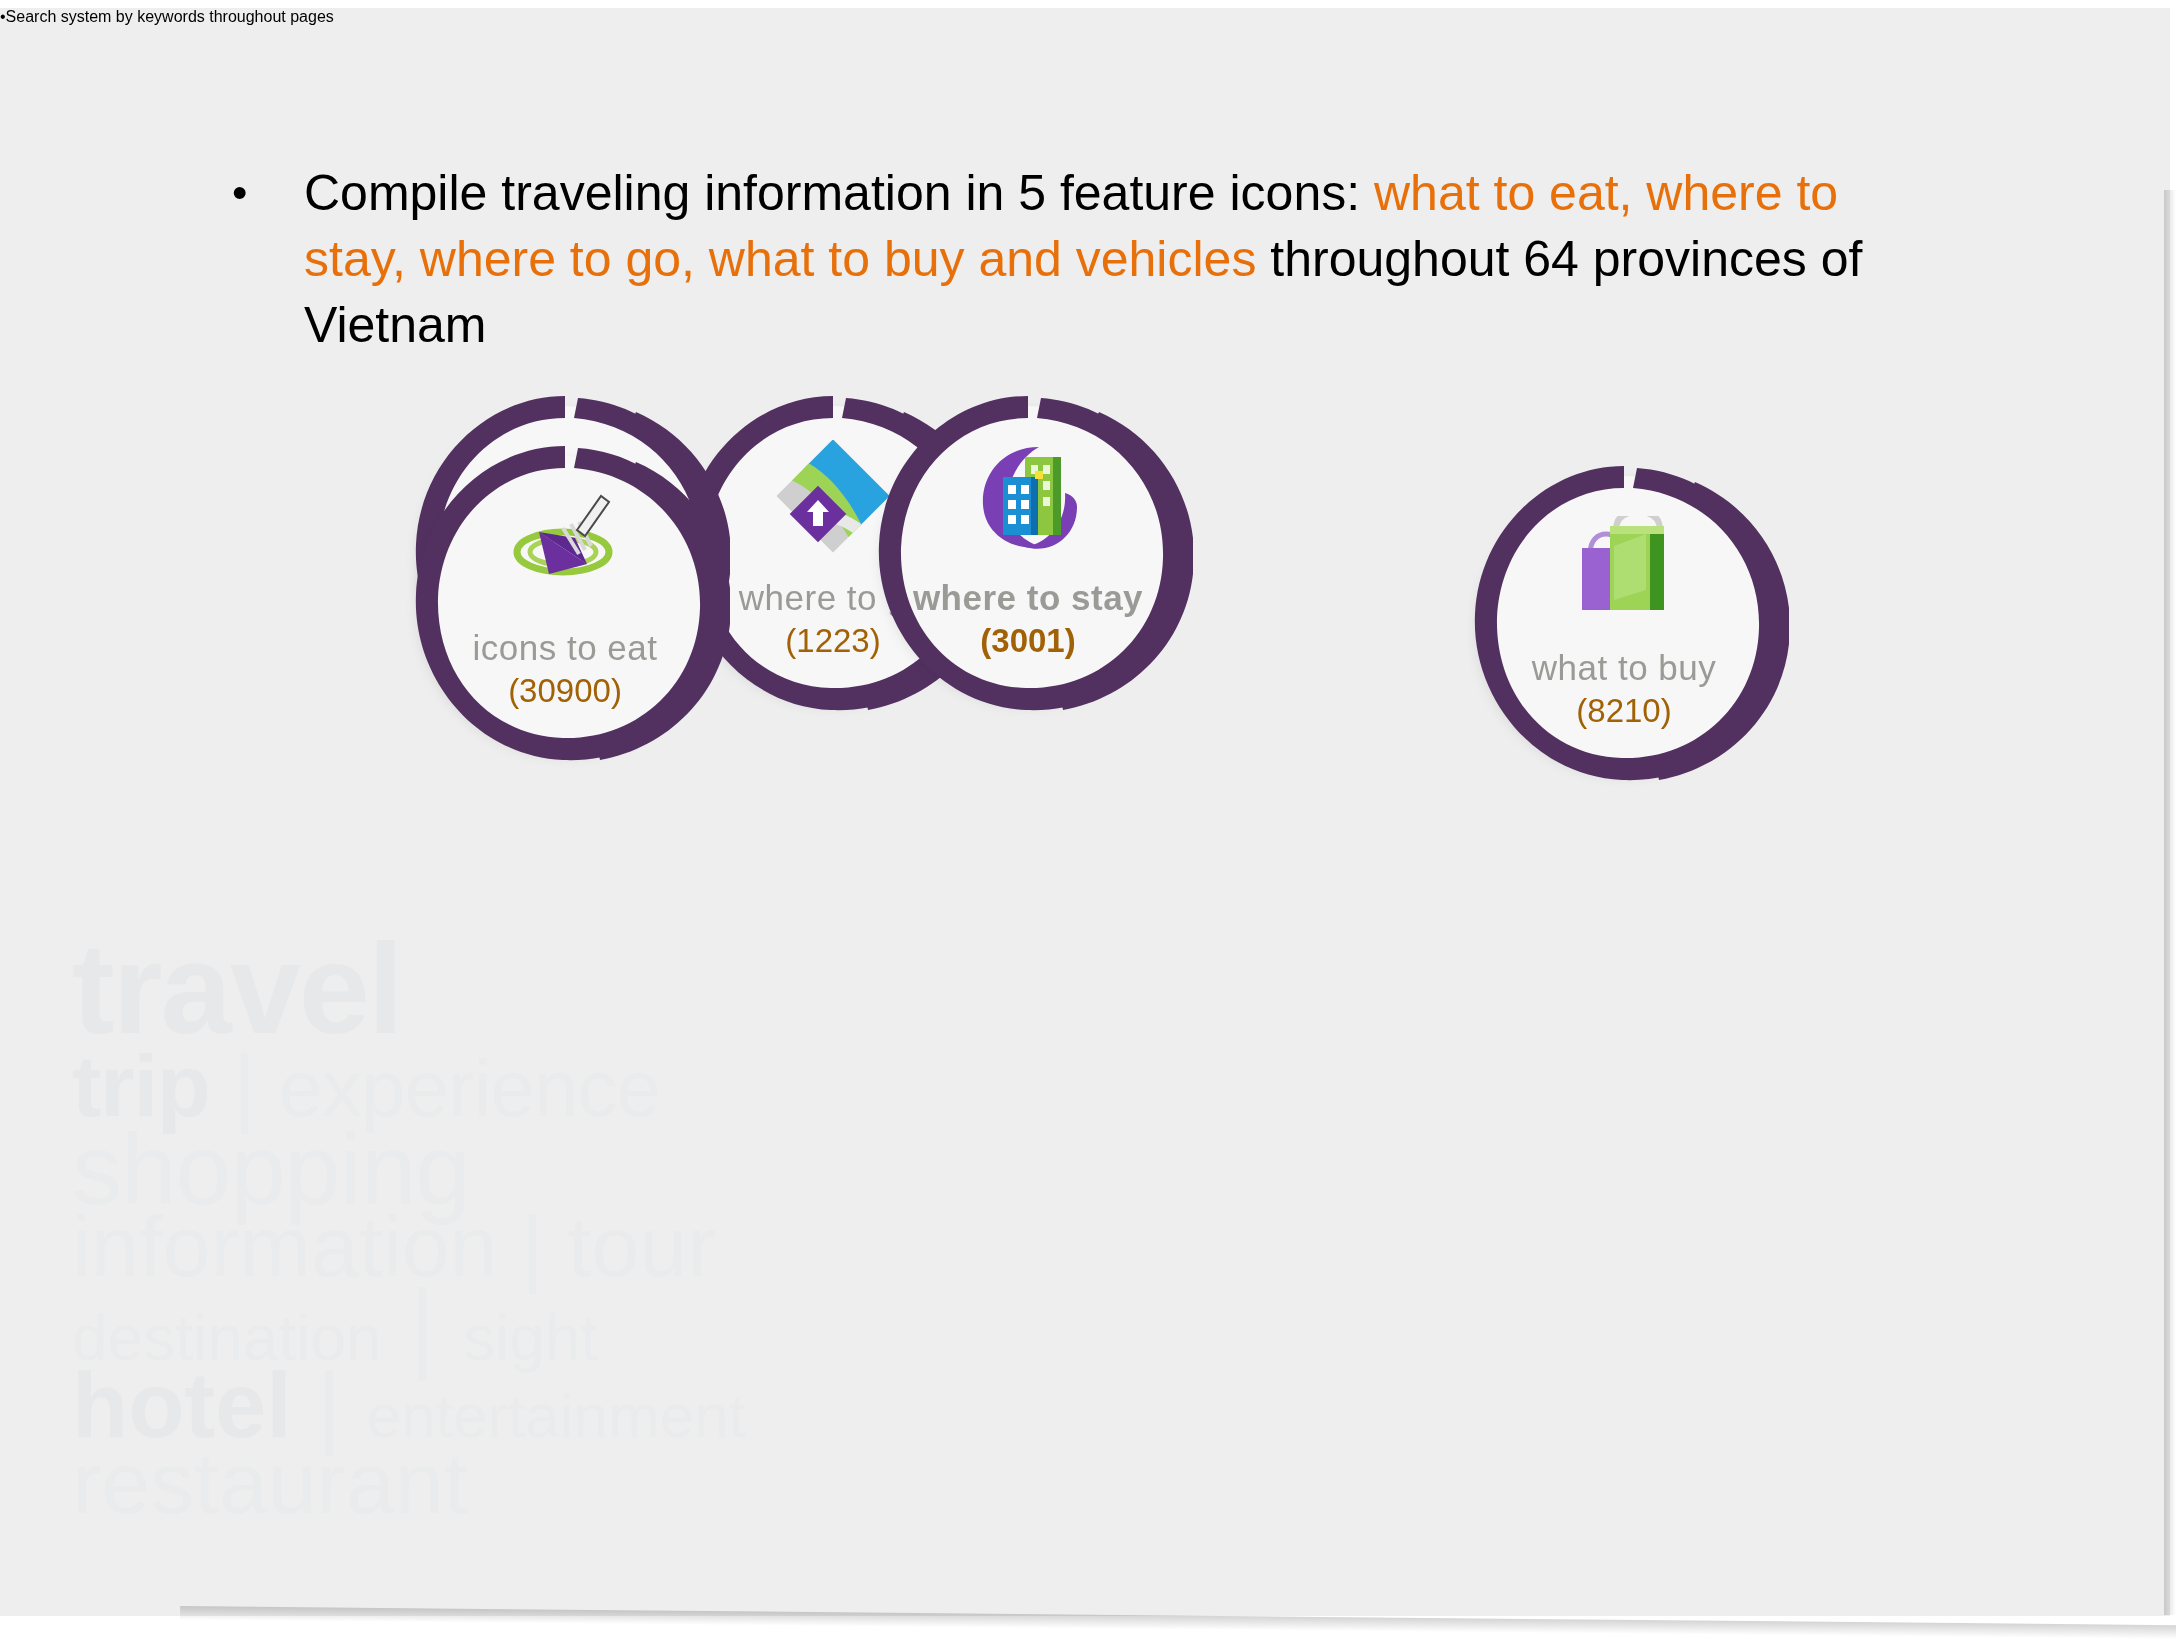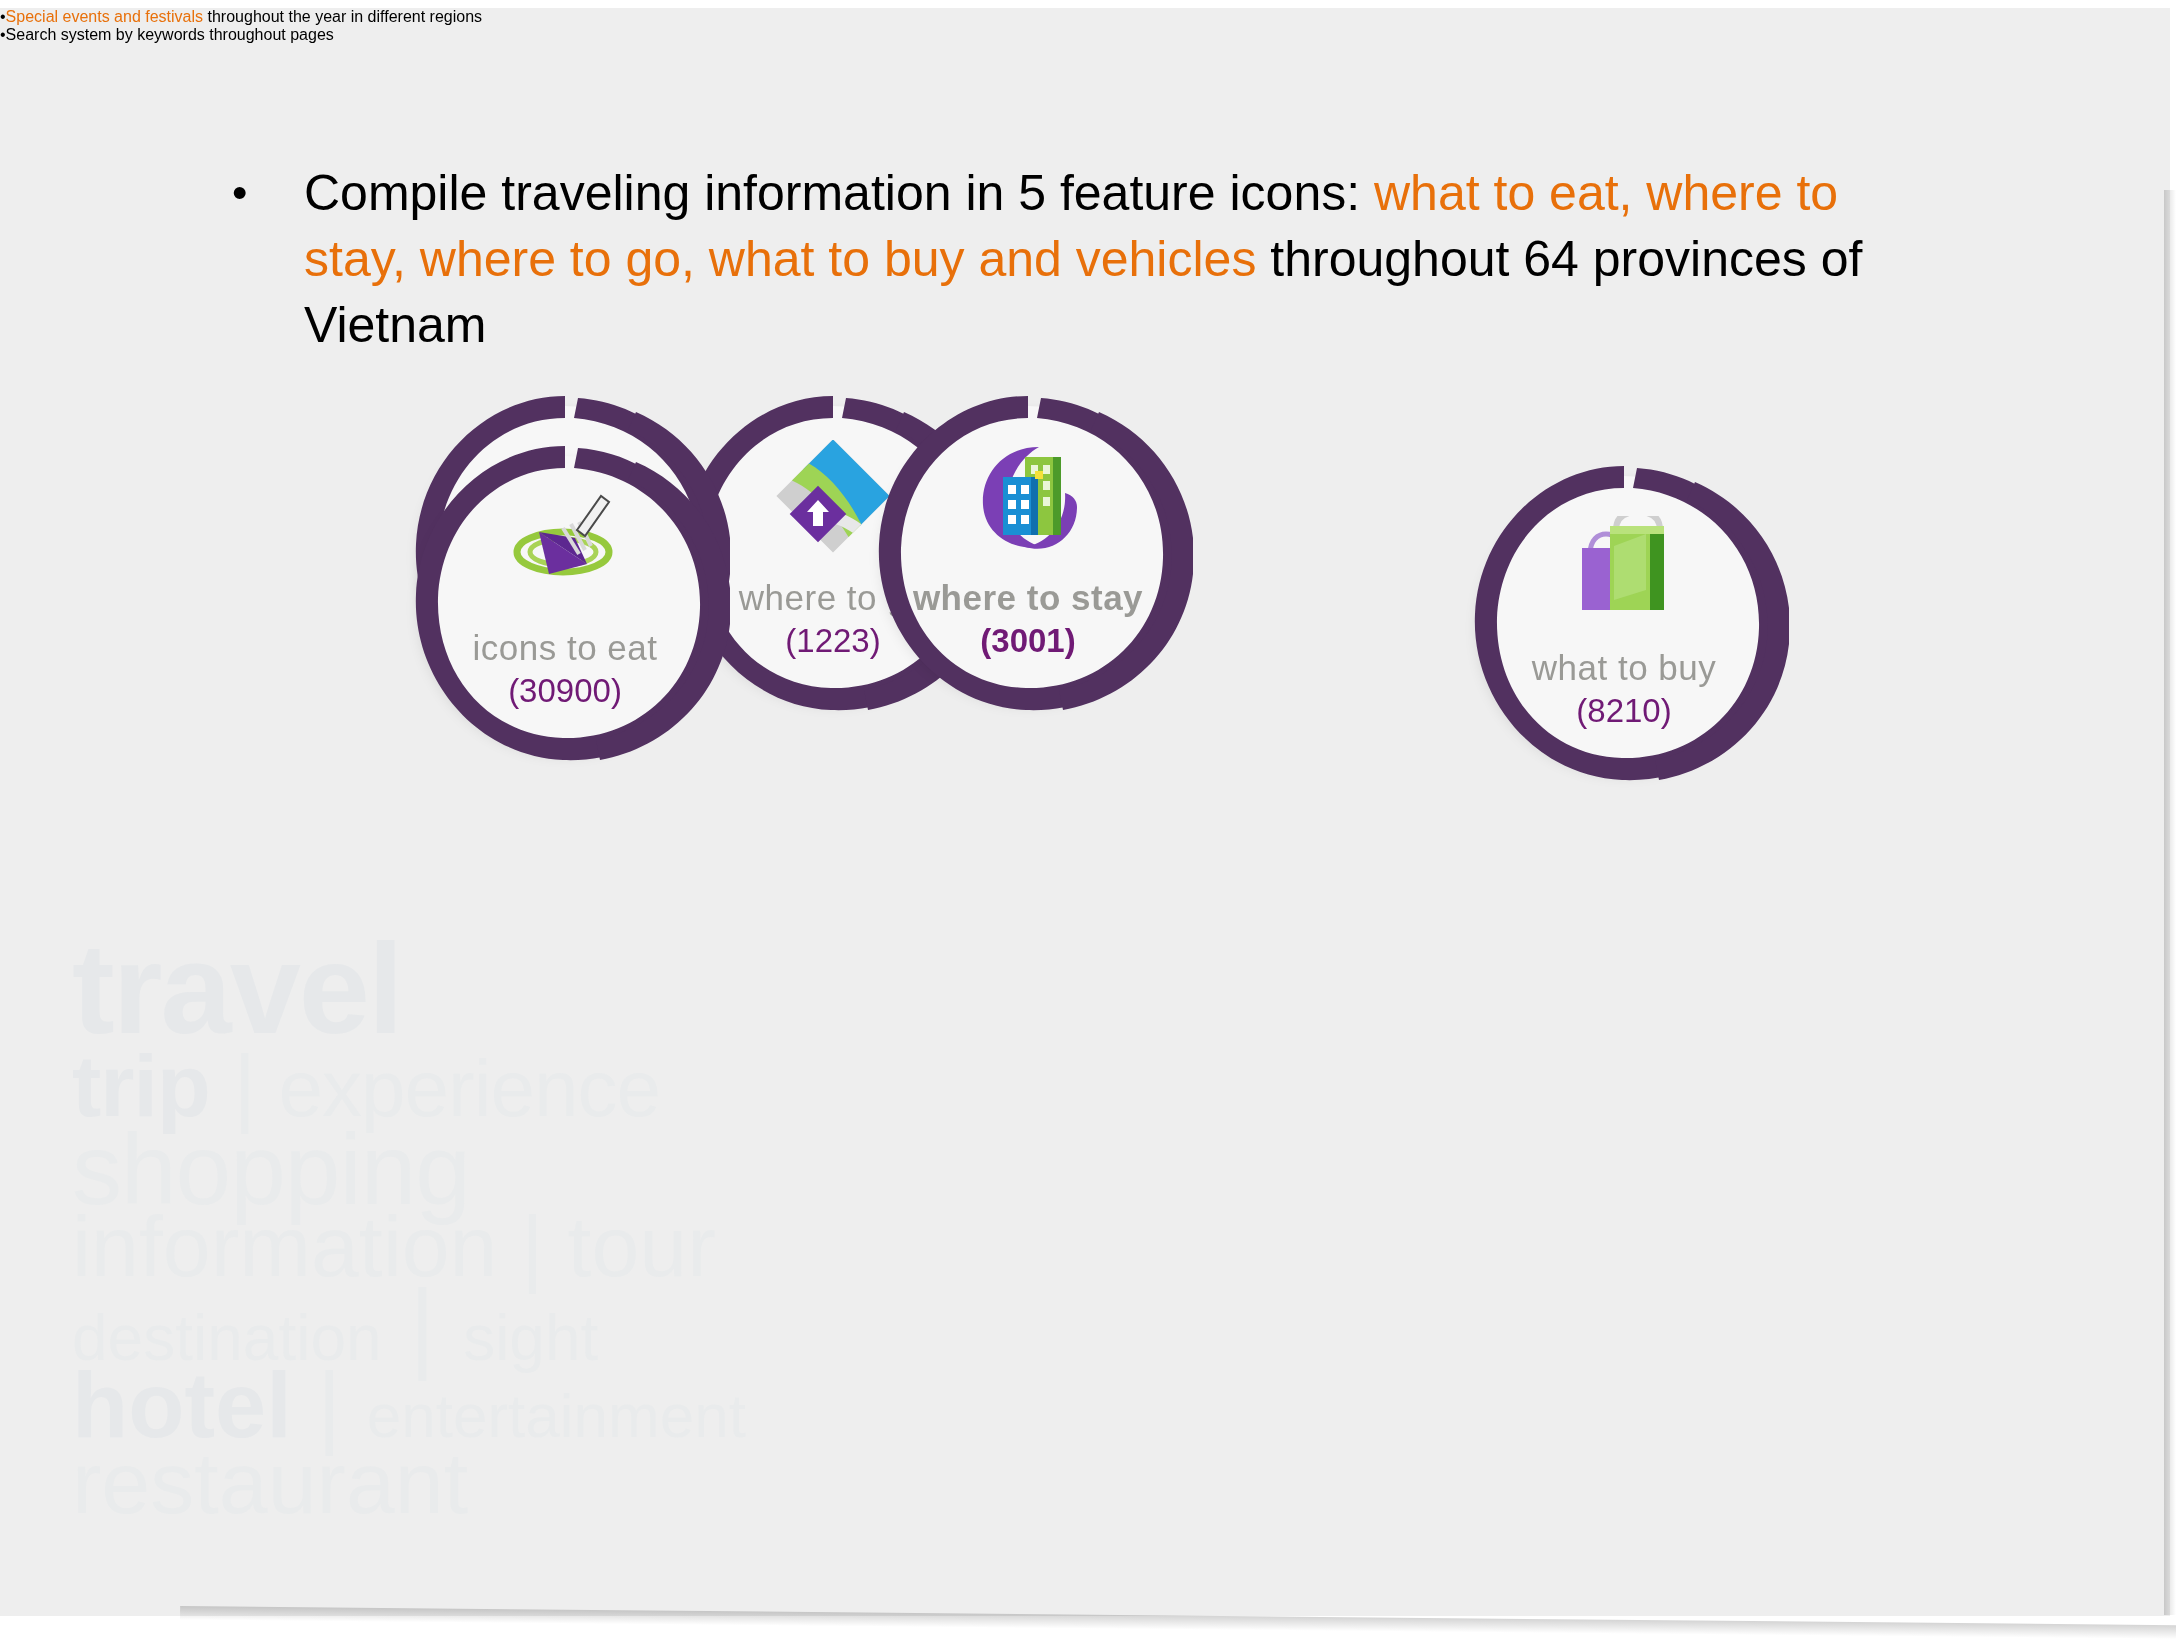--- a/index.html
+++ b/index.html
@@ -154,21 +154,21 @@
   .feature .f-label {
     margin-top: 20px;
     font-size: 35px;
     color: #9a9a96;
     letter-spacing: 0.5px;
     white-space: nowrap;
   }
   .feature .f-count {
     margin-top: 4px;
     font-size: 33px;
-    color: #701a75;
+    color: #a16207;
     white-space: nowrap;
   }
 
   
   #f-eat   { left: 0px;    top: 50px;  z-index: 4; }
   #f-stay  { left: 463px;  top: 0px;   z-index: 3; font-weight: bold; }
   #f-buy   { left: 1059px; top: 70px;  z-index: 2; }
   #f-go    { left: 268px;  top": 0;    top: 330px; z-index: 6; }
   #f-veh   { left: 870px;  top: 350px; z-index: 5; }
 
@@ -379,23 +379,20 @@
           </svg>
         </div>
         <div class="f-label">vehicles</div>
         <div class="f-count">(20)</div>
       </div>
     </div>
 
   </div>
 
   <div id="bottom-bullets">
-    <div class="b-item orange">
-      <span class="dot">•</span><span class="hl">Special events and festivals</span><span> throughout the year in different regions</span>
-    </div>
     <div class="b-item">
       <span class="dot">•</span><span>Search system by keywords throughout pages</span>
     </div>
   </div>
 
 </div>
 
 <div id="slide-shadow-right"></div>
 <div id="slide-shadow-bottom"></div>
 

